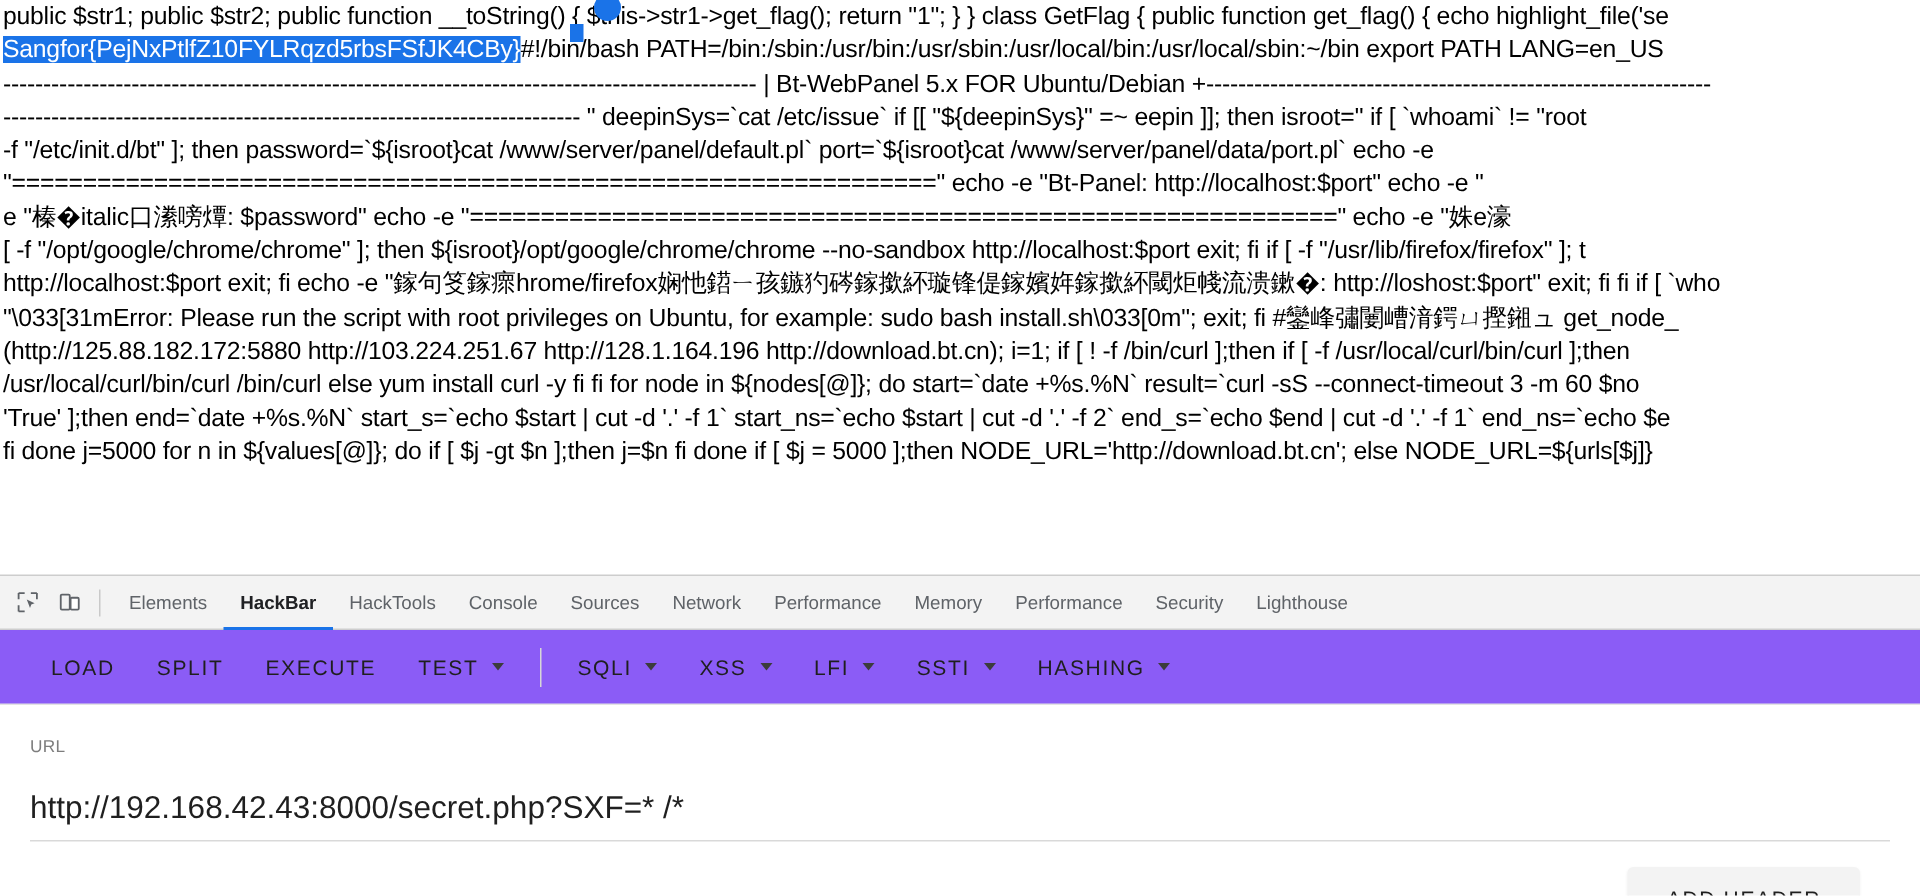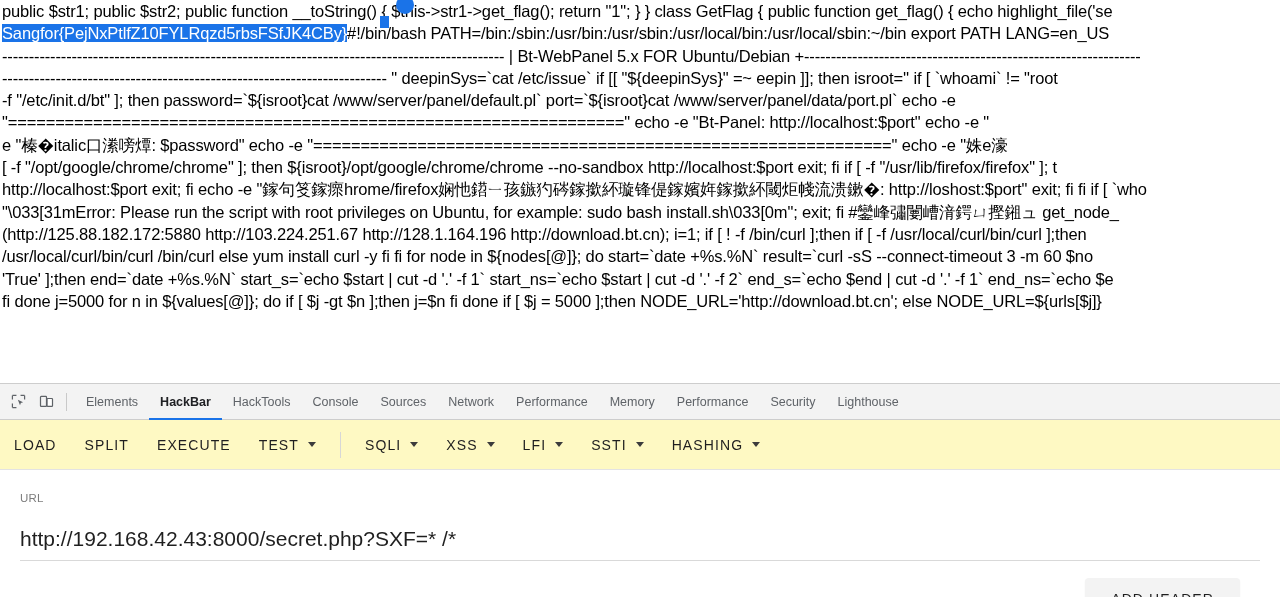--- a/index.html
+++ b/index.html
@@ -98,22 +98,23 @@
     left: 0; right: 0; bottom: 0;
     height: 2px;
     background: #1a73e8;
   }
 
   
   .hb-toolbar {
     display: flex;
     align-items: center;
     height: 50px;
-    background: #fef9c3;
+    background: #8b5cf6;
     border-bottom: 1px solid #e3e3e3;
+    padding-left: 20px;
   }
   .hb-btn {
     font-size: 14px;
     letter-spacing: 1.1px;
     color: #1f1f1f;
     padding: 7px 14px;
     cursor: pointer;
     border-radius: 3px;
     display: flex;
     align-items: center;

